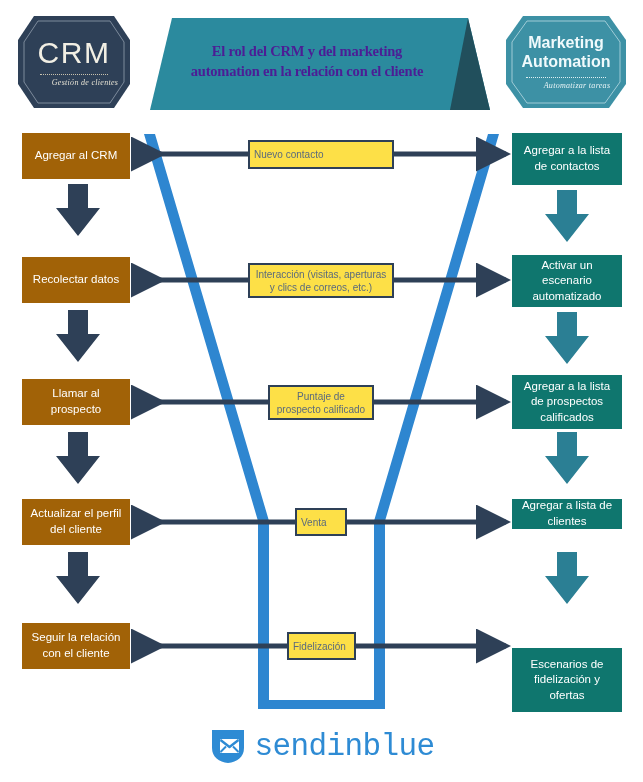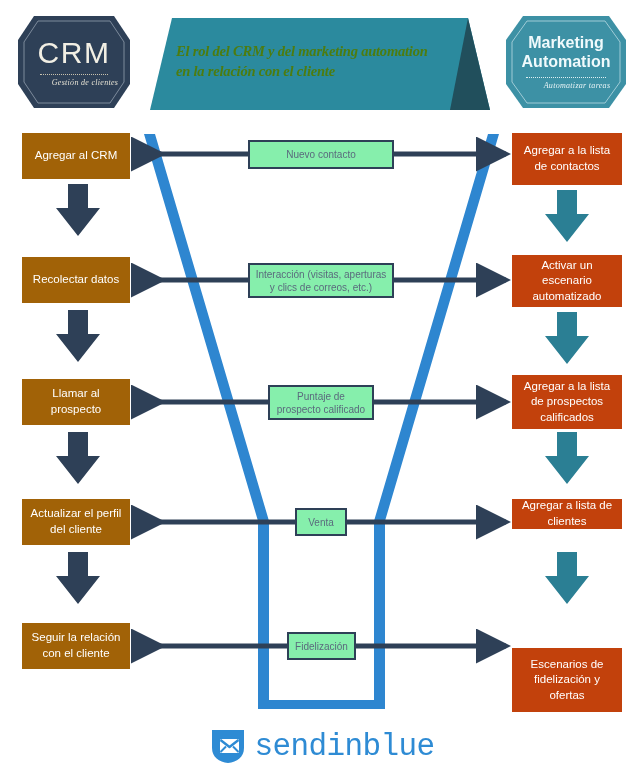--- a/index.html
+++ b/index.html
@@ -84,29 +84,28 @@
     top: 18px;
     width: 340px;
     height: 92px;
   }
   #title-banner .banner-svg { position: absolute; left:0; top:0; }
   #title-text {
     position: absolute;
     left: 26px;
     top: 24px;
     width: 262px;
-    text-align: left;
-    color: #4d7c0f;
+    text-align: center;
+    color: #4c1d95;
     font-family: "Liberation Serif", serif;
     font-weight: bold;
     font-size: 14.5px;
     line-height: 1.35;
     letter-spacing: -0.2px;
     z-index: 3;
-    font-style: italic;
   }
 
   
   #funnel-layer, #arrow-layer {
     position: absolute;
     left: 0; top: 0;
     width: 643px; height: 782px;
   }
   #funnel-layer { z-index: 1; }
   #arrow-layer  { z-index: 2; }
@@ -119,30 +118,29 @@
     justify-content: center;
     text-align: center;
     box-sizing: border-box;
     color: #ffffff;
     font-size: 11.5px;
     line-height: 1.35;
     padding: 2px 4px;
     z-index: 4;
   }
   .flow-box.left  { background: #a16207; left: 22px;  width: 108px; }
-  .flow-box.right { background: #c2410c; left: 512px; width: 110px; }
+  .flow-box.right { background: #0f766e; left: 512px; width: 110px; }
 
   .center-label {
     position: absolute;
     display: flex;
     align-items: center;
-    justify-content: center;
     text-align: center;
     box-sizing: border-box;
-    background: #86efac;
+    background: #fde047;
     border: 2px solid #2e4057;
     color: #5a6a7d;
     font-size: 10px;
     line-height: 1.3;
     padding: 2px 4px;
     z-index: 5;
   }
 
   
   #footer-logo {

